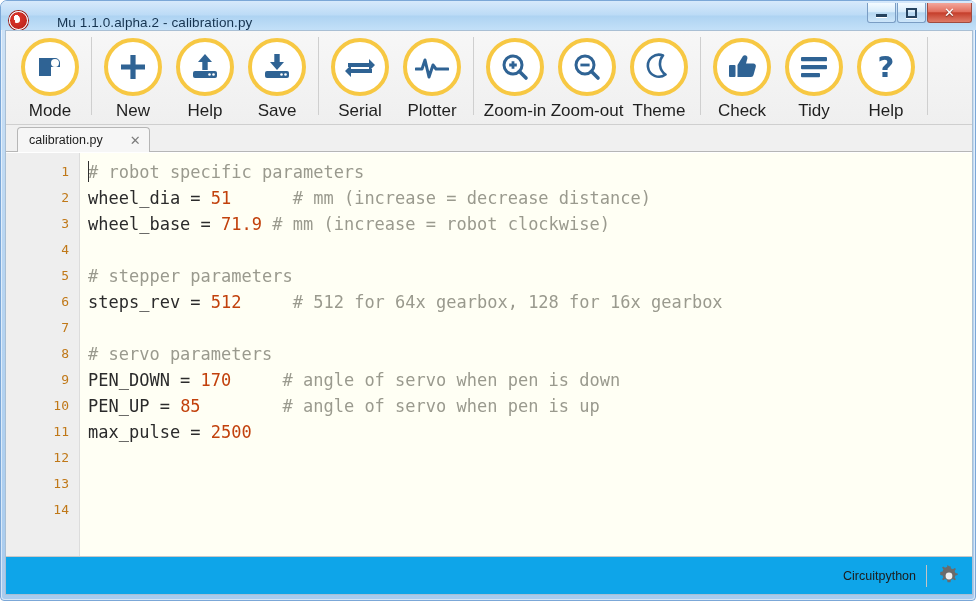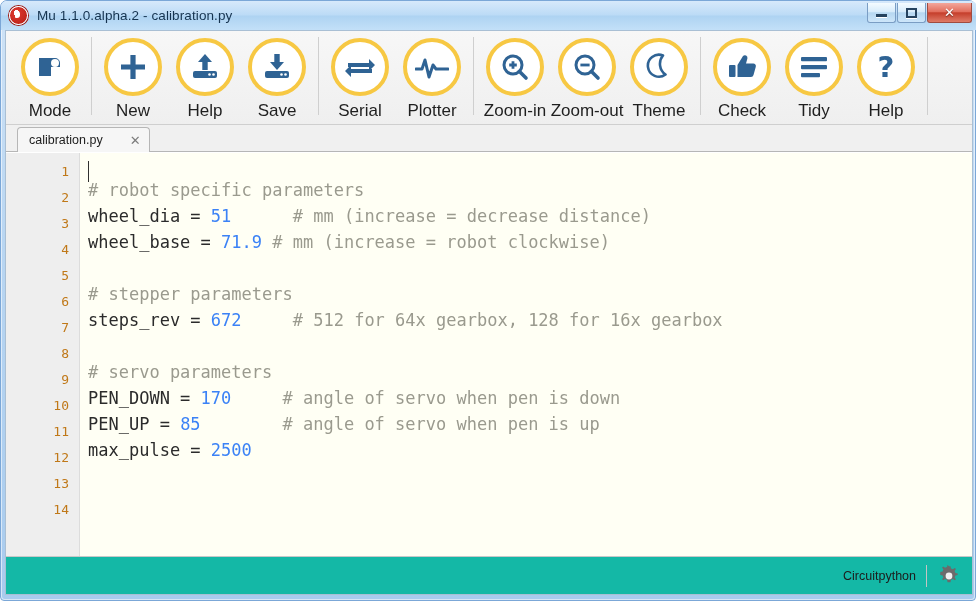--- a/index.html
+++ b/index.html
@@ -33,25 +33,26 @@
     box-shadow: inset 0 0 0 1px rgba(255,255,255,0.55);
   }
 
   
   .titlebar {
     position: absolute;
     left: 0; top: 0;
     width: 976px;
     height: 29px;
     display: flex;
-    align-items: center;
+    align-items: flex-end;
     padding-left: 8px;
     box-sizing: border-box;
     background: linear-gradient(180deg, #d7e9fb 0%, #bcdbf6 48%, #aed3f2 52%, #c3e0f8 100%);
     border-radius: 6px 6px 0 0;
+    gap: 20px;
   }
   .app-logo {
     width: 17px; height: 17px;
     border-radius: 50%;
     background: radial-gradient(circle at 38% 35%, #ffffff 0%, #ffffff 18%, #d8342a 19%, #b32017 100%);
     border: 1.5px solid #ffffff;
     box-shadow: 0 0 0 1px #9c1a12;
     position: relative;
     flex: 0 0 auto;
   }
@@ -248,49 +249,49 @@
     line-height: 26px;
     text-align: right;
     padding-right: 10px;
     font-family: "DejaVu Sans Mono", monospace;
     font-size: 13px;
     color: #c07818;
     box-sizing: border-box;
   }
   .code {
     flex: 1 1 auto;
-    padding-top: 24px;
+    padding-top: 6px;
     padding-left: 8px;
     box-sizing: border-box;
     overflow: hidden;
     position: relative;
   }
   .code-row {
     height: 26px;
     line-height: 26px;
     font-family: "DejaVu Sans Mono", monospace;
     font-size: 17px;
     white-space: pre;
     color: #2b2b2b;
   }
   .tok-comment { color: #9a9a8e; }
-  .tok-num     { color: #3b82f6; }
+  .tok-num     { color: #c2410c; }
   .caret {
     position: absolute;
     left: 8px;
     top: 8px;
     width: 1px;
     height: 21px;
     background: #303030;
   }
 
   
   .statusbar {
     height: 38px;
-    background: #14b8a6;
+    background: #0ea5e9;
     border-top: 1px solid #c8c8c8;
     display: flex;
     align-items: center;
     justify-content: flex-end;
     padding-right: 10px;
     box-sizing: border-box;
     flex: 0 0 auto;
     gap: 0;
   }
   .status-text {
@@ -495,21 +496,21 @@
           <div class="gutter-row">13</div>
           <div class="gutter-row">14</div>
         </div>
       <div class="code" id="code">
         <div class="caret"></div>
       <div class="code-row"><span class="tok-comment"># robot specific parameters</span></div>
           <div class="code-row"><span>wheel_dia = </span><span class="tok-num">51</span><span>      </span><span class="tok-comment"># mm (increase = decrease distance)</span></div>
           <div class="code-row"><span>wheel_base = </span><span class="tok-num">71.9</span><span> </span><span class="tok-comment"># mm (increase = robot clockwise)</span></div>
           <div class="code-row"><span></span></div>
           <div class="code-row"><span class="tok-comment"># stepper parameters</span></div>
-          <div class="code-row"><span>steps_rev = </span><span class="tok-num">672</span><span>     </span><span class="tok-comment"># 512 for 64x gearbox, 128 for 16x gearbox</span></div>
+          <div class="code-row"><span>steps_rev = </span><span class="tok-num">512</span><span>     </span><span class="tok-comment"># 512 for 64x gearbox, 128 for 16x gearbox</span></div>
           <div class="code-row"><span></span></div>
           <div class="code-row"><span class="tok-comment"># servo parameters</span></div>
           <div class="code-row"><span>PEN_DOWN = </span><span class="tok-num">170</span><span>     </span><span class="tok-comment"># angle of servo when pen is down</span></div>
           <div class="code-row"><span>PEN_UP = </span><span class="tok-num">85</span><span>        </span><span class="tok-comment"># angle of servo when pen is up</span></div>
           <div class="code-row"><span>max_pulse = </span><span class="tok-num">2500</span></div>
           <div class="code-row"><span></span></div>
         </div>
     </div>
 
     <div class="statusbar">

